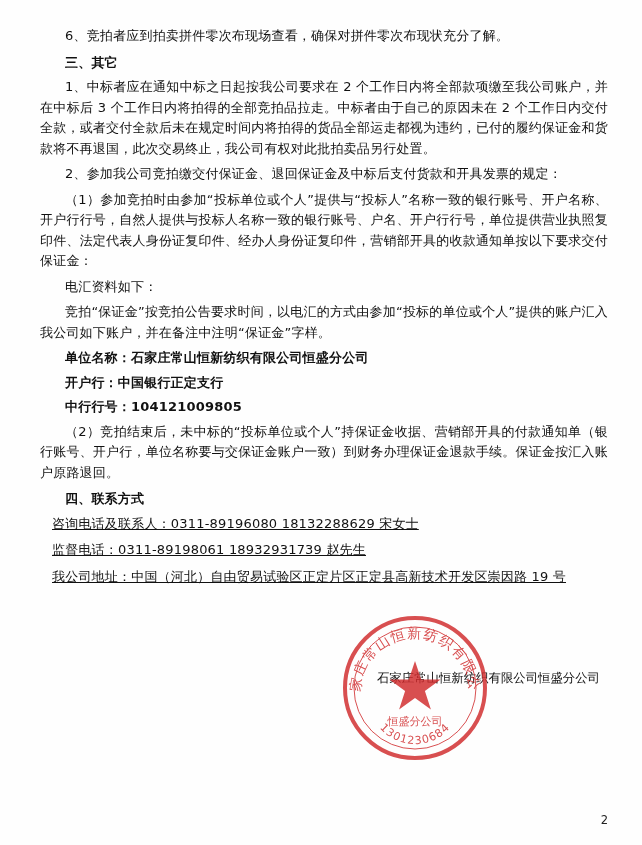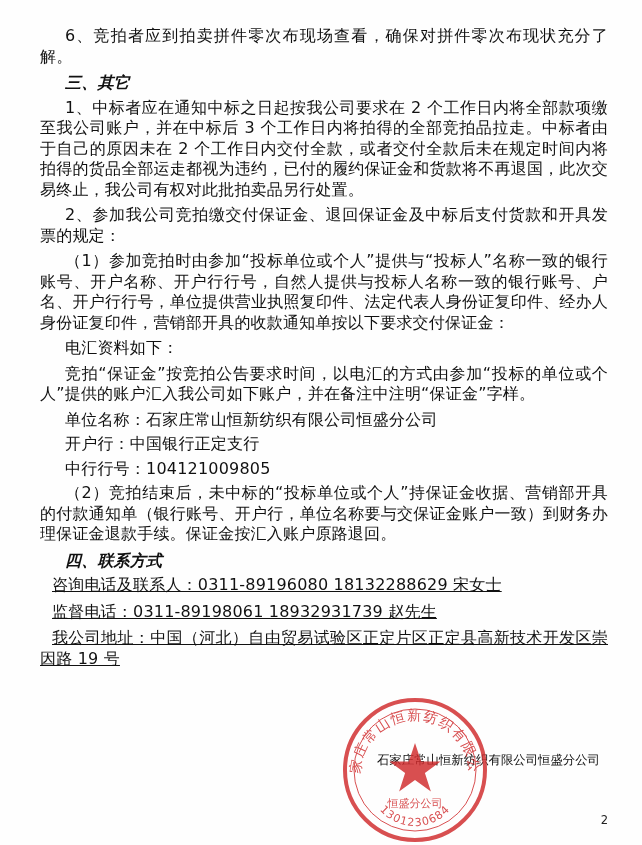--- a/index.html
+++ b/index.html
@@ -22,38 +22,37 @@
     box-sizing: border-box;
     padding: 26px 34px 20px 40px;
     background: #fefefe;
   }
   .doc-body {
     position: relative;
     z-index: 2;
   }
   p {
     margin: 0 0 5px 0;
-    font-size: 16px;
+    font-size: 13px;
     line-height: 20.5px;
     text-align: justify;
     text-justify: inter-ideograph;
     letter-spacing: 0.2px;
   }
   .indent2 { text-indent: 25px; }
   .section-head {
     text-indent: 25px;
     margin: 6px 0 4px 0;
   }
   .bold {
     font-weight: bold;
-    font-style: italic;
   }
   .bank-block p {
     text-indent: 25px;
-    font-weight: normal;
+    font-weight: bold;
     margin: 0 0 4px 0;
   }
   .contact p {
     text-indent: 12px;
     margin: 0 0 6px 0;
     text-decoration: underline;
   }
   .sign-area {
     position: relative;
     height: 150px;

